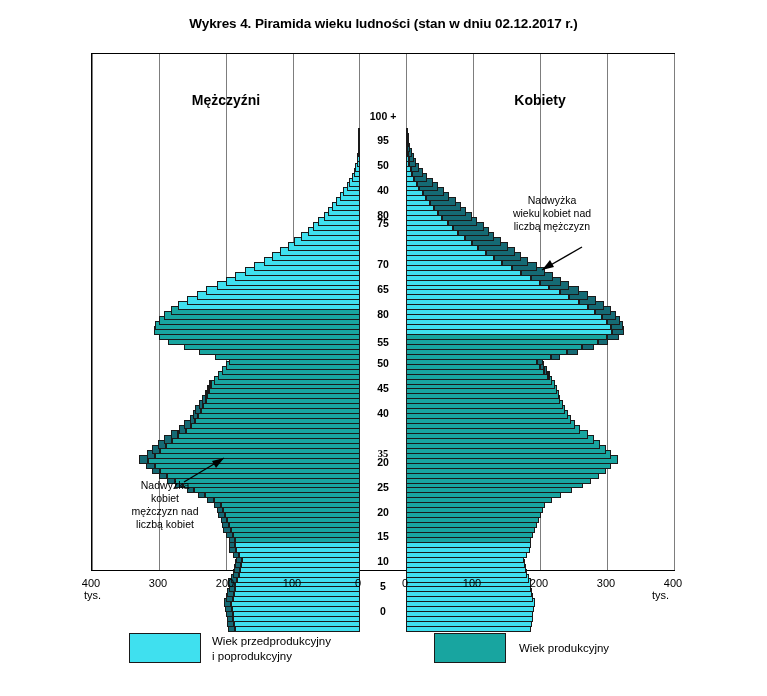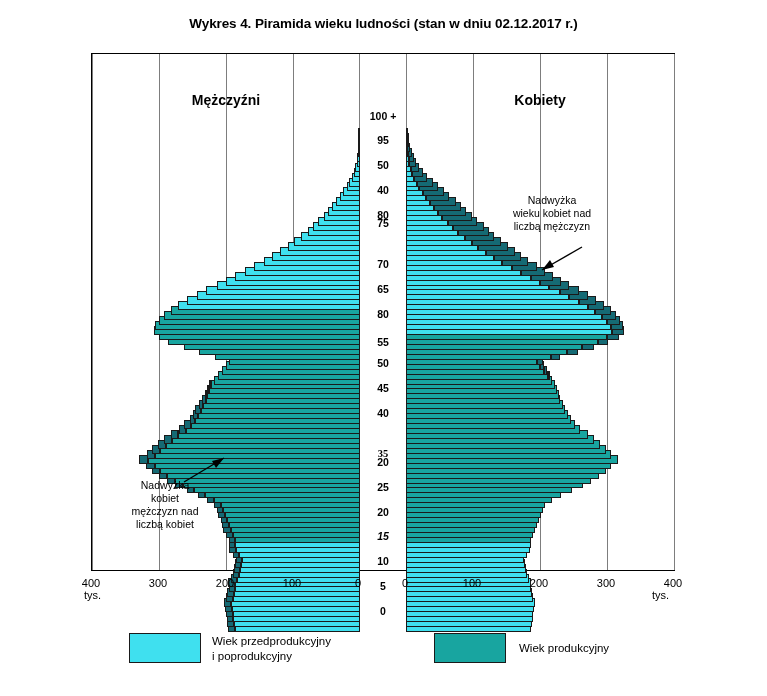--- a/index.html
+++ b/index.html
@@ -869,21 +869,21 @@
       <div class="age-label" style="top: 230.75px;">65</div>
       <div class="age-label" style="top: 255.5px;">80</div>
       <div class="age-label" style="top: 284px; text-align: center;">55</div>
       <div class="age-label" style="top: 305px;">50</div>
       <div class="age-label" style="top: 329.75px;">45</div>
       <div class="age-label" style="top: 354.5px;">40</div>
       <div class="age-label" style="top: 395px; font-family: Liberation Serif, serif;">35</div>
       <div class="age-label" style="top: 404px;">20</div>
       <div class="age-label" style="top: 428.75px;">25</div>
       <div class="age-label" style="top: 453.5px;">20</div>
-      <div class="age-label" style="top: 478.25px; font-style: italic;">15</div>
+      <div class="age-label" style="top: 478.25px;">15</div>
       <div class="age-label" style="top: 503px;">10</div>
       <div class="age-label" style="top: 527.75px;">5</div>
       <div class="age-label" style="top: 552.5px;">0</div>
     </div>
 
   <div class="annot" style="left:380px; top:140px; width:160px;">
     <div>Nadwyżka</div>
     <div>wieku kobiet nad</div>
     <div>liczbą mężczyzn</div>
   </div>

